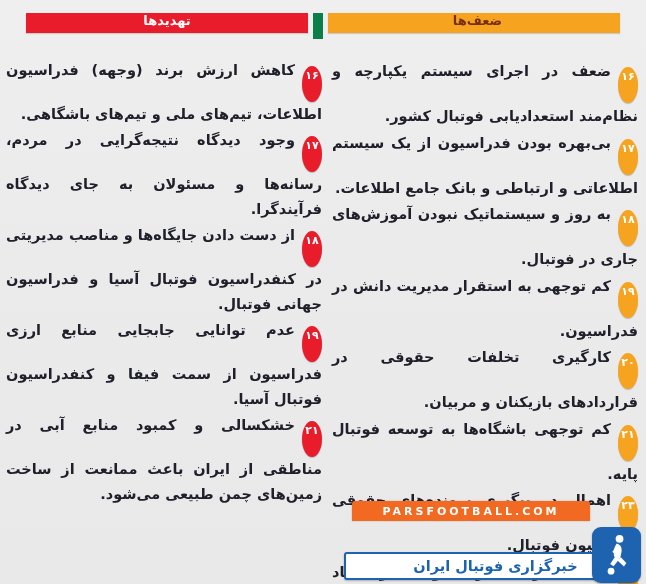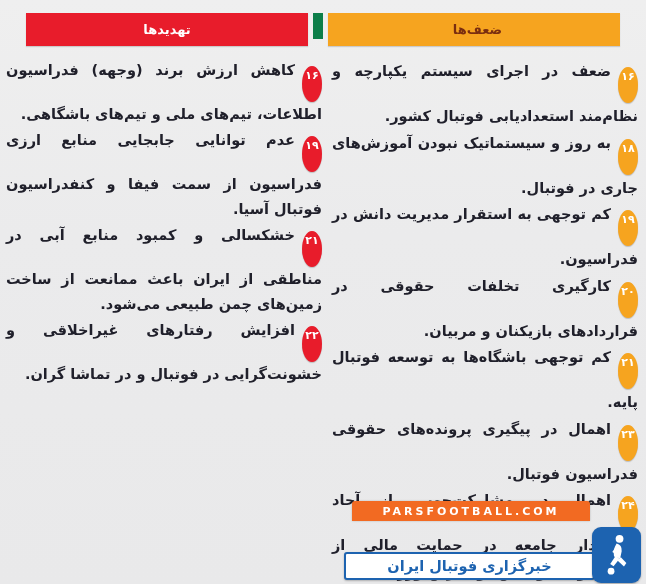--- a/index.html
+++ b/index.html
@@ -5,22 +5,22 @@
   html,body{margin:0;padding:0;}
   body{
     width:646px;height:584px;overflow:hidden;position:relative;
     background:linear-gradient(180deg,#efefef 0%,#ebebec 40%,#e9e9ea 100%);
     font-family:"DejaVu Sans",sans-serif;
   }
   .page{position:absolute;inset:0;}
 
   
   .hdr-bar{
-    position:absolute;top:13px;height:33px;
-    display:flex;align-items:center;justify-content:center;
+    position:absolute;top:13px;height:20px;
+    display:flex;justify-content:center;
     box-shadow:0 1px 1px rgba(0,0,0,.15);
   }
   .hdr-threats{left:26px;width:282px;}
   .hdr-divider{position:absolute;top:13px;left:313px;width:10px;height:26px;}
   .hdr-weaknesses{left:328px;width:292px;}
   .hdr-label{font-size:13px;font-weight:bold;letter-spacing:.2px;}
 
   
   .col{
     position:absolute;direction:rtl;text-align:justify;
@@ -70,38 +70,40 @@
   <div class="hdr-bar hdr-threats" style="background: rgb(232, 28, 43);">
     <span class="hdr-label" style="color: rgb(255, 255, 255);">تهدیدها</span>
   </div>
   <div class="hdr-divider" style="background: rgb(12, 126, 73);"></div>
   <div class="hdr-bar hdr-weaknesses" style="background: rgb(246, 164, 31);">
     <span class="hdr-label" style="color: rgb(122, 46, 16); margin-left: 7px;">ضعف‌ها</span>
   </div>
 
   <div id="col-threats" class="col col-threats">
       <p class="item"><span class="badge" style="background: rgb(232, 28, 43);">۱۶</span><span>کاهش ارزش برند (وجهه) فدراسیون اطلاعات، تیم‌های ملی و تیم‌های باشگاهی.</span></p>
+      <p class="item"><span class="badge" style="background: rgb(232, 28, 43);">۱۷</span><span>وجود دیدگاه نتیجه‌گرایی در مردم، رسانه‌ها و مسئولان به جای دیدگاه فرآیندگرا.</span></p>
+      <p class="item"><span class="badge" style="background: rgb(232, 28, 43);">۱۸</span><span>از دست دادن جایگاه‌ها و مناصب مدیریتی در کنفدراسیون فوتبال آسیا و فدراسیون جهانی فوتبال.</span></p>
       <p class="item"><span class="badge" style="background: rgb(232, 28, 43);">۱۹</span><span>عدم توانایی جابجایی منابع ارزی فدراسیون از سمت فیفا و کنفدراسیون فوتبال آسیا.</span></p>
       <p class="item"><span class="badge" style="background: rgb(232, 28, 43);">۲۱</span><span>خشکسالی و کمبود منابع آبی در مناطقی از ایران باعث ممانعت از ساخت زمین‌های چمن طبیعی می‌شود.</span></p>
-      <p class="item"><span class="badge" style="background: rgb(232, 28, 43);">۲۲</span><span>افزایش رفتارهای غیراخلاقی و خشونت‌گرایی در فوتبال و در تماشا گران.</span></p>
     </div>
   <div id="col-weaknesses" class="col col-weaknesses">
       <p class="item"><span class="badge" style="background: rgb(246, 164, 31);">۱۶</span><span>ضعف در اجرای سیستم یکپارچه و نظام‌مند استعدادیابی فوتبال کشور.</span></p>
+      <p class="item"><span class="badge" style="background: rgb(246, 164, 31);">۱۷</span><span>بی‌بهره بودن فدراسیون از یک سیستم اطلاعاتی و ارتباطی و بانک جامع اطلاعات.</span></p>
       <p class="item"><span class="badge" style="background: rgb(246, 164, 31);">۱۸</span><span>به روز و سیستماتیک نبودن آموزش‌های جاری در فوتبال.</span></p>
       <p class="item"><span class="badge" style="background: rgb(246, 164, 31);">۱۹</span><span>کم توجهی به استقرار مدیریت دانش در فدراسیون.</span></p>
       <p class="item"><span class="badge" style="background: rgb(246, 164, 31);">۲۰</span><span>کارگیری تخلفات حقوقی در قراردادهای بازیکنان و مربیان.</span></p>
       <p class="item"><span class="badge" style="background: rgb(246, 164, 31);">۲۱</span><span>کم توجهی باشگاه‌ها به توسعه فوتبال پایه.</span></p>
       <p class="item"><span class="badge" style="background: rgb(246, 164, 31);">۲۳</span><span>اهمال در پیگیری پرونده‌های حقوقی فدراسیون فوتبال.</span></p>
       <p class="item"><span class="badge" style="background: rgb(246, 164, 31);">۲۴</span><span>اهمال در مشارکت‌جویی از آحاد برخوردار جامعه در حمایت مالی از فدراسیون (دونیشن) و خیرین ورزشی.</span></p>
     </div>
 
   <div class="wm wm-orange" style="background: rgb(242, 106, 34);">
     <span>PARSFOOTBALL.COM</span>
   </div>
-  <div class="wm wm-white" style="border: 2px solid rgb(29, 99, 176);">
+  <div class="wm wm-white" style="border: 2px solid rgb(29, 99, 176); padding-left: 26px;">
     <span style="color: rgb(29, 99, 176);">خبرگزاری فوتبال ایران</span>
   </div>
   <div class="wm wm-logo" style="background: rgb(29, 99, 176);">
     <svg viewBox="0 0 40 52">
       <circle cx="23" cy="7" r="4.6" fill="#ffffff"></circle>
       <path d="M19.5 12.5 q6.5 1.5 6 9 l-1.8 8.5 -7.2 -2.2 q-1.5 -8 3 -15.3 z" fill="#ffffff"></path>
       <path d="M18.5 27 l-6.5 9.5 4 2.6 7 -8.6 z" fill="#ffffff"></path>
       <path d="M24.5 28.5 l6.5 7 -2.8 4 -8 -7.2 z" fill="#ffffff"></path>
       <path d="M20 14 l-5.5 8.5 2.8 1.6 5 -7.5 z" fill="#ffffff"></path>
       <circle cx="13" cy="45" r="4" fill="#ffffff"></circle>

